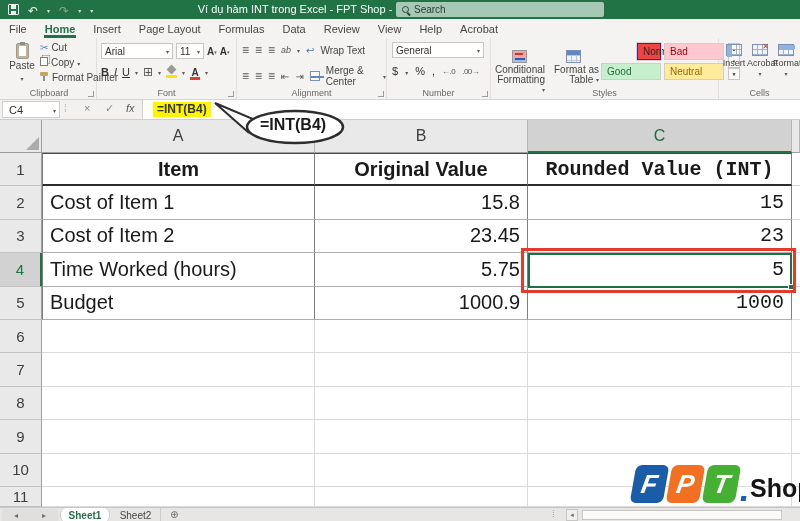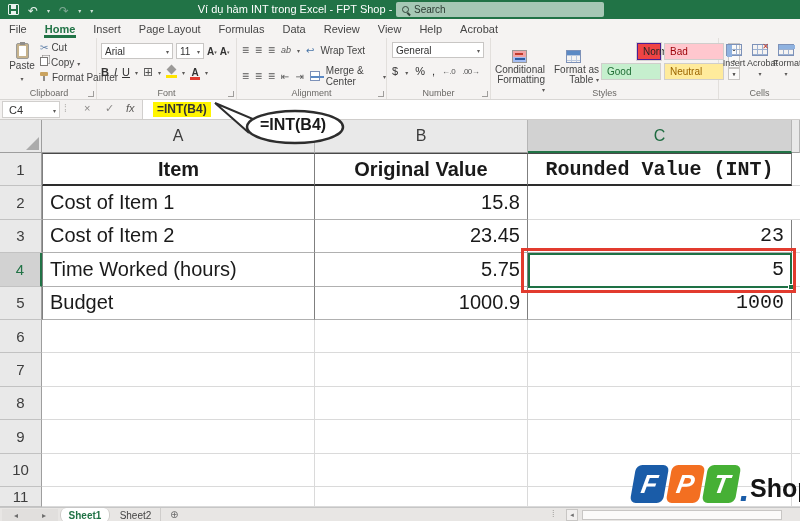--- a/index.html
+++ b/index.html
@@ -419,20 +419,21 @@
       <div class="rh">1</div>
       <div class="c ca">Item</div>
       <div class="c cb">Original Value</div>
       <div class="c cc">Rounded Value (INT)</div>
       <div class="c cd"></div>
     </div>
     <div class="row t">
       <div class="rh">2</div>
       <div class="c ca">Cost of Item 1</div>
       <div class="c cb">15.8</div>
+      <div class="c cc">15</div>
       <div class="c cd"></div>
     </div>
     <div class="row t">
       <div class="rh">3</div>
       <div class="c ca">Cost of Item 2</div>
       <div class="c cb">23.45</div>
       <div class="c cc">23</div>
       <div class="c cd"></div>
     </div>
     <div class="row t">

